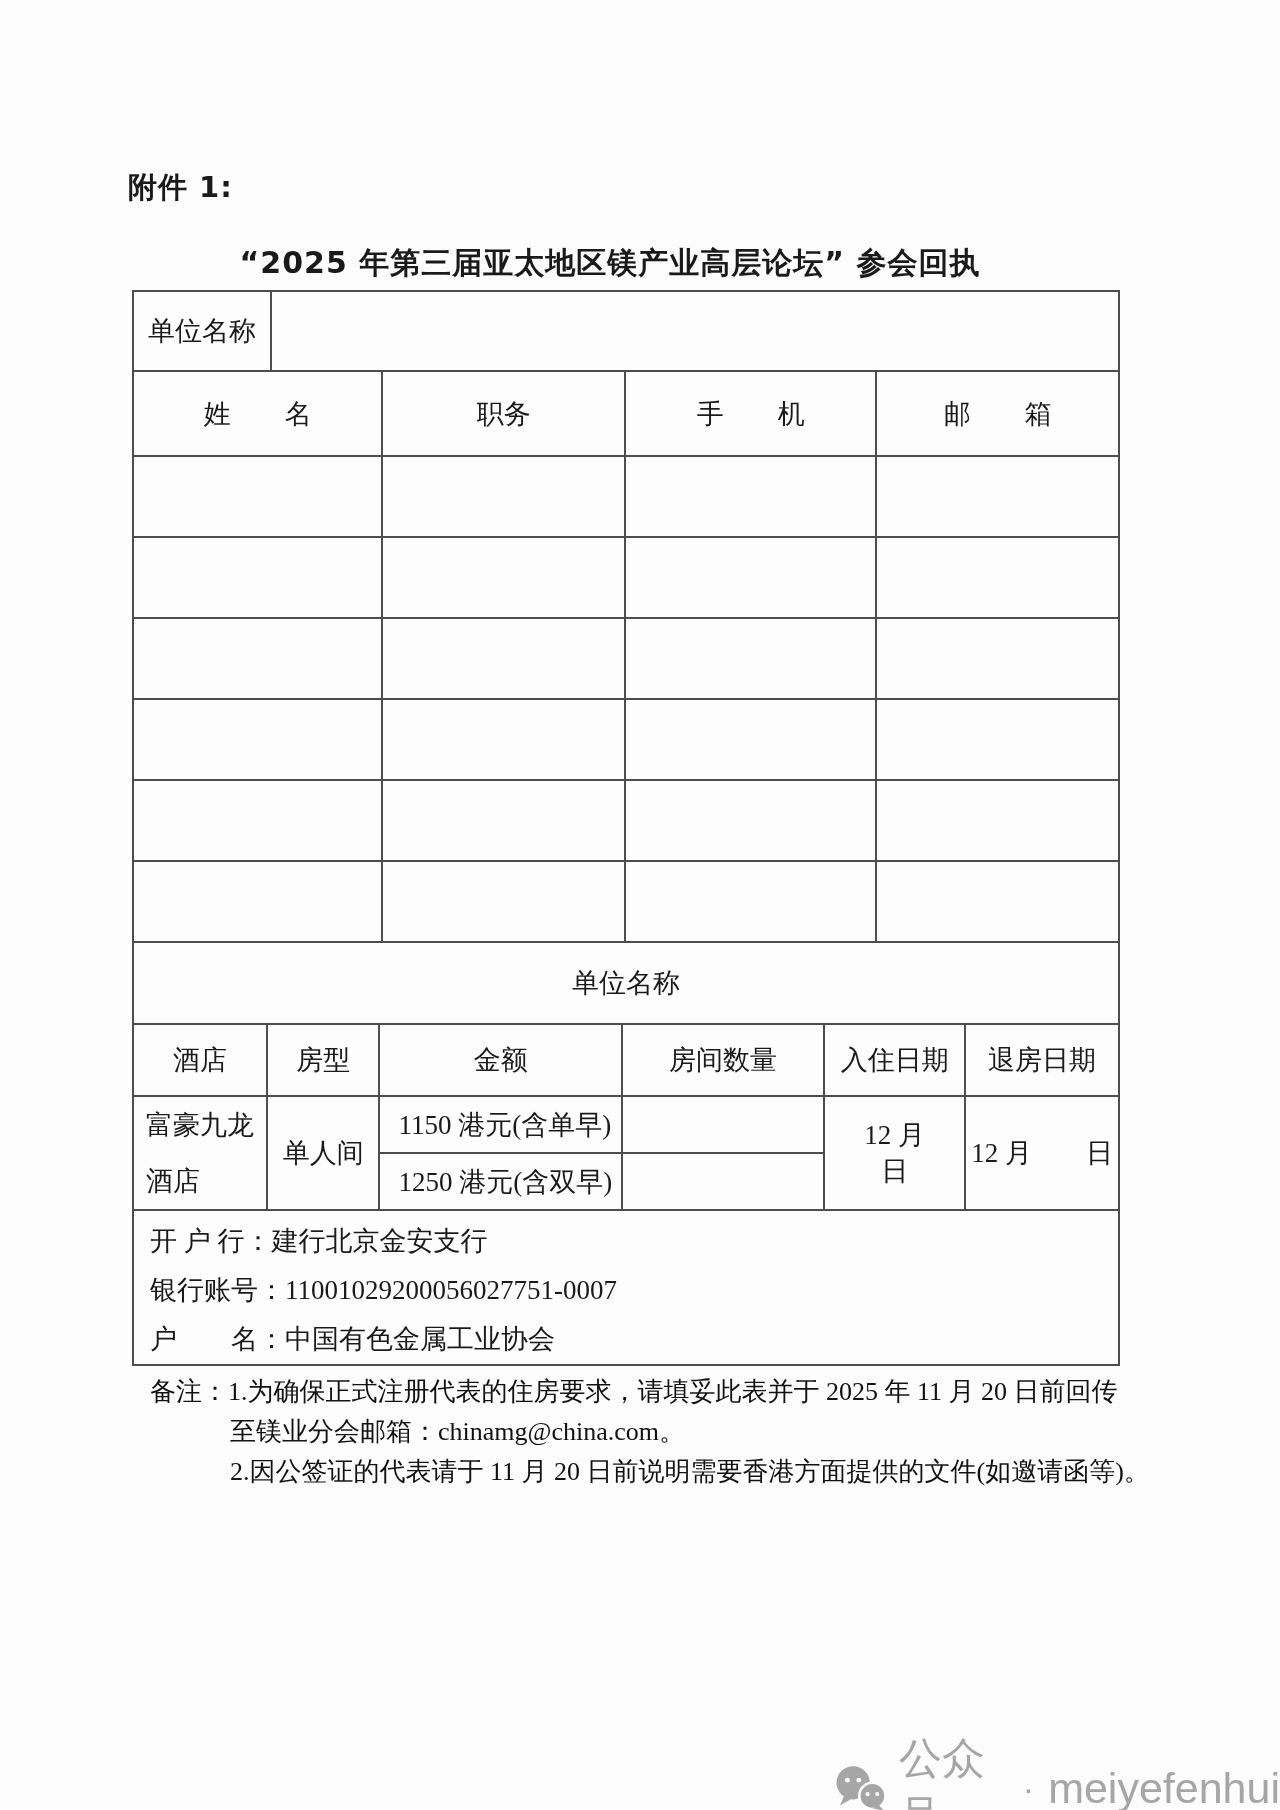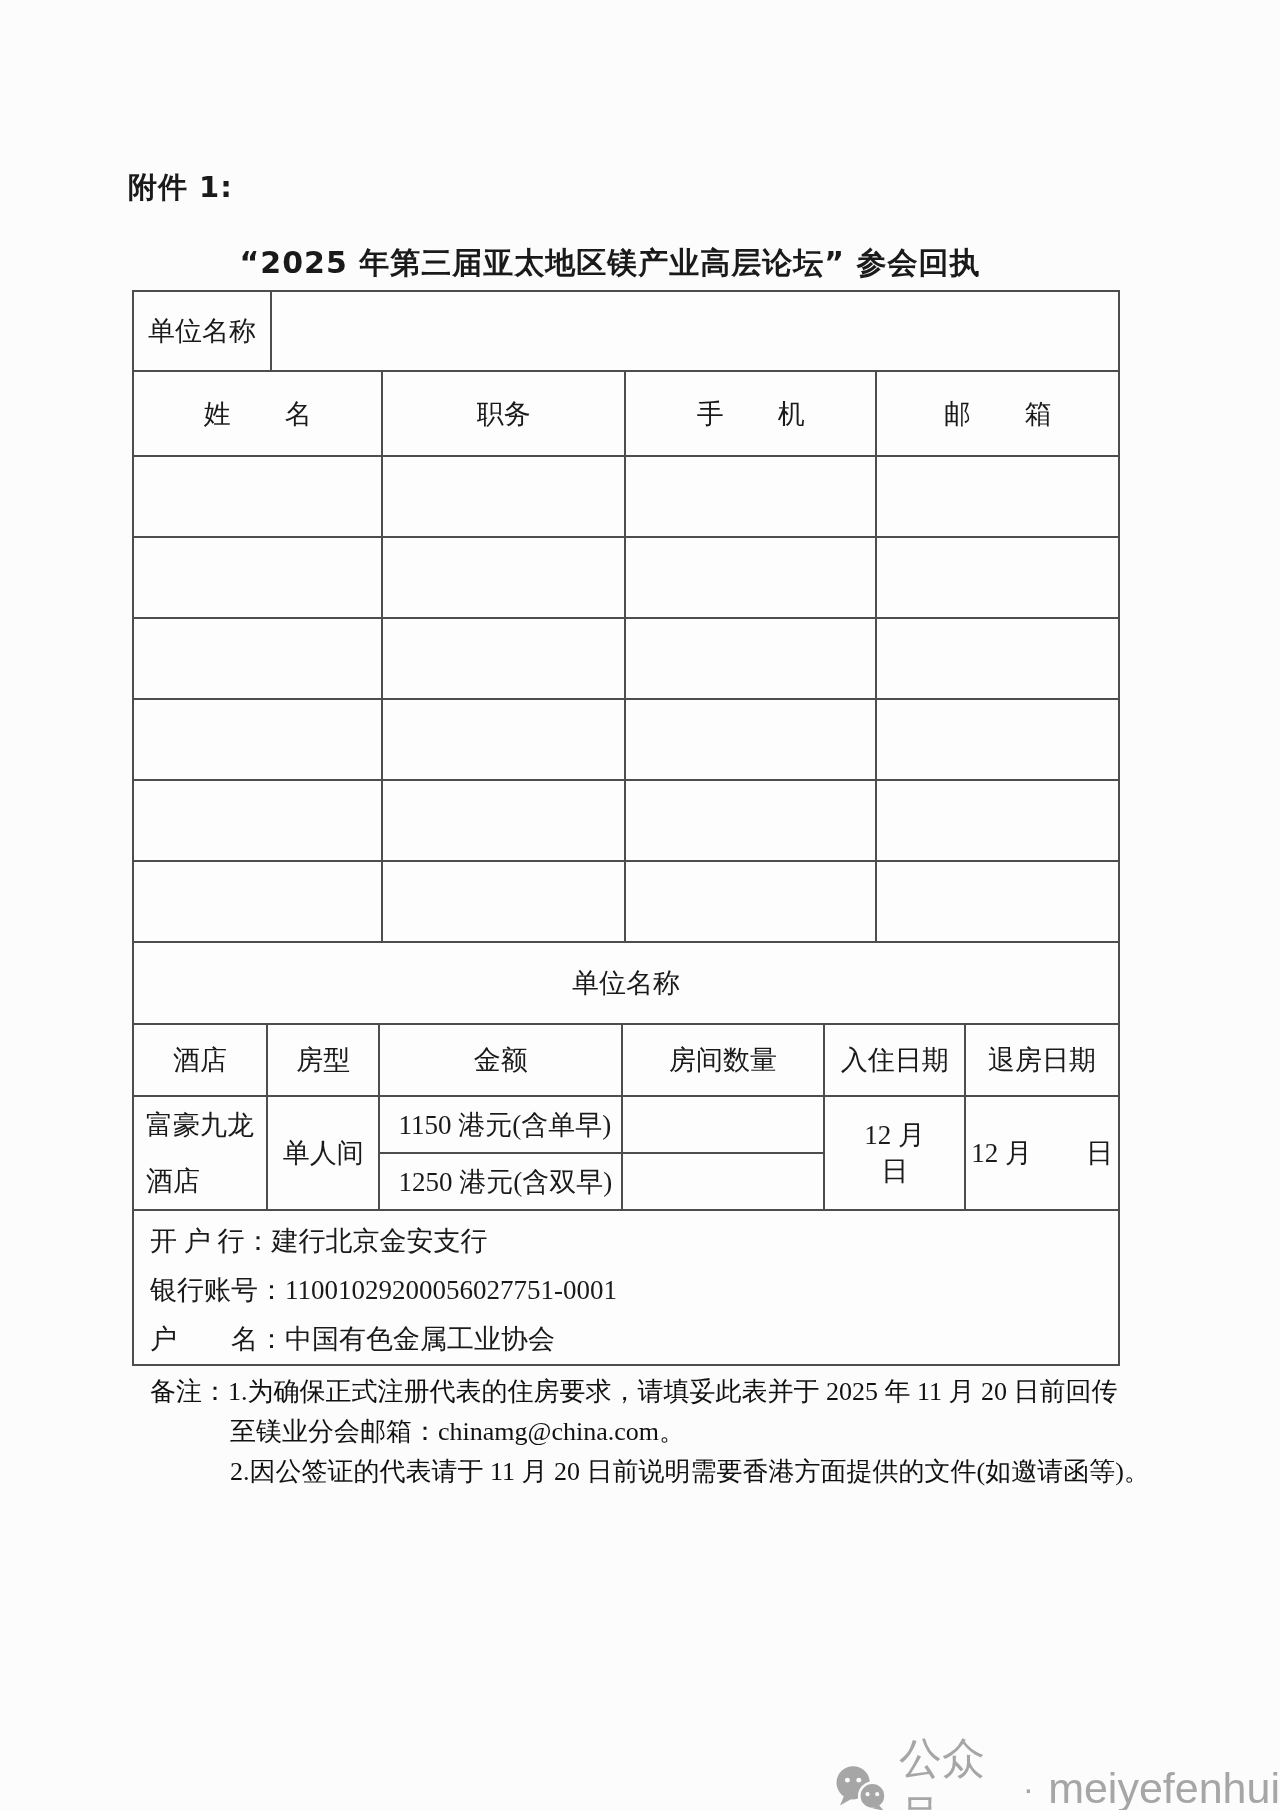--- a/index.html
+++ b/index.html
@@ -184,21 +184,21 @@
         <td class="blank-cell"></td>
       </tr>
     </tbody>
   </table>
 
   <table class="t4">
     <tbody>
       <tr>
         <td>
           <div class="bank-line">开 户 行：建行北京金安支行</div>
-          <div class="bank-line">银行账号：11001029200056027751-0001</div>
+          <div class="bank-line">银行账号：11001029200056027751-0007</div>
           <div class="bank-line">户　　名：中国有色金属工业协会</div>
         </td>
       </tr>
     </tbody>
   </table>
 </div>
 
 <div class="notes">
   <div class="note-line">备注：1.为确保正式注册代表的住房要求，请填妥此表并于 2025 年 11 月 20 日前回传</div>
   <div class="note-line indent">至镁业分会邮箱：chinamg@china.com。</div>

